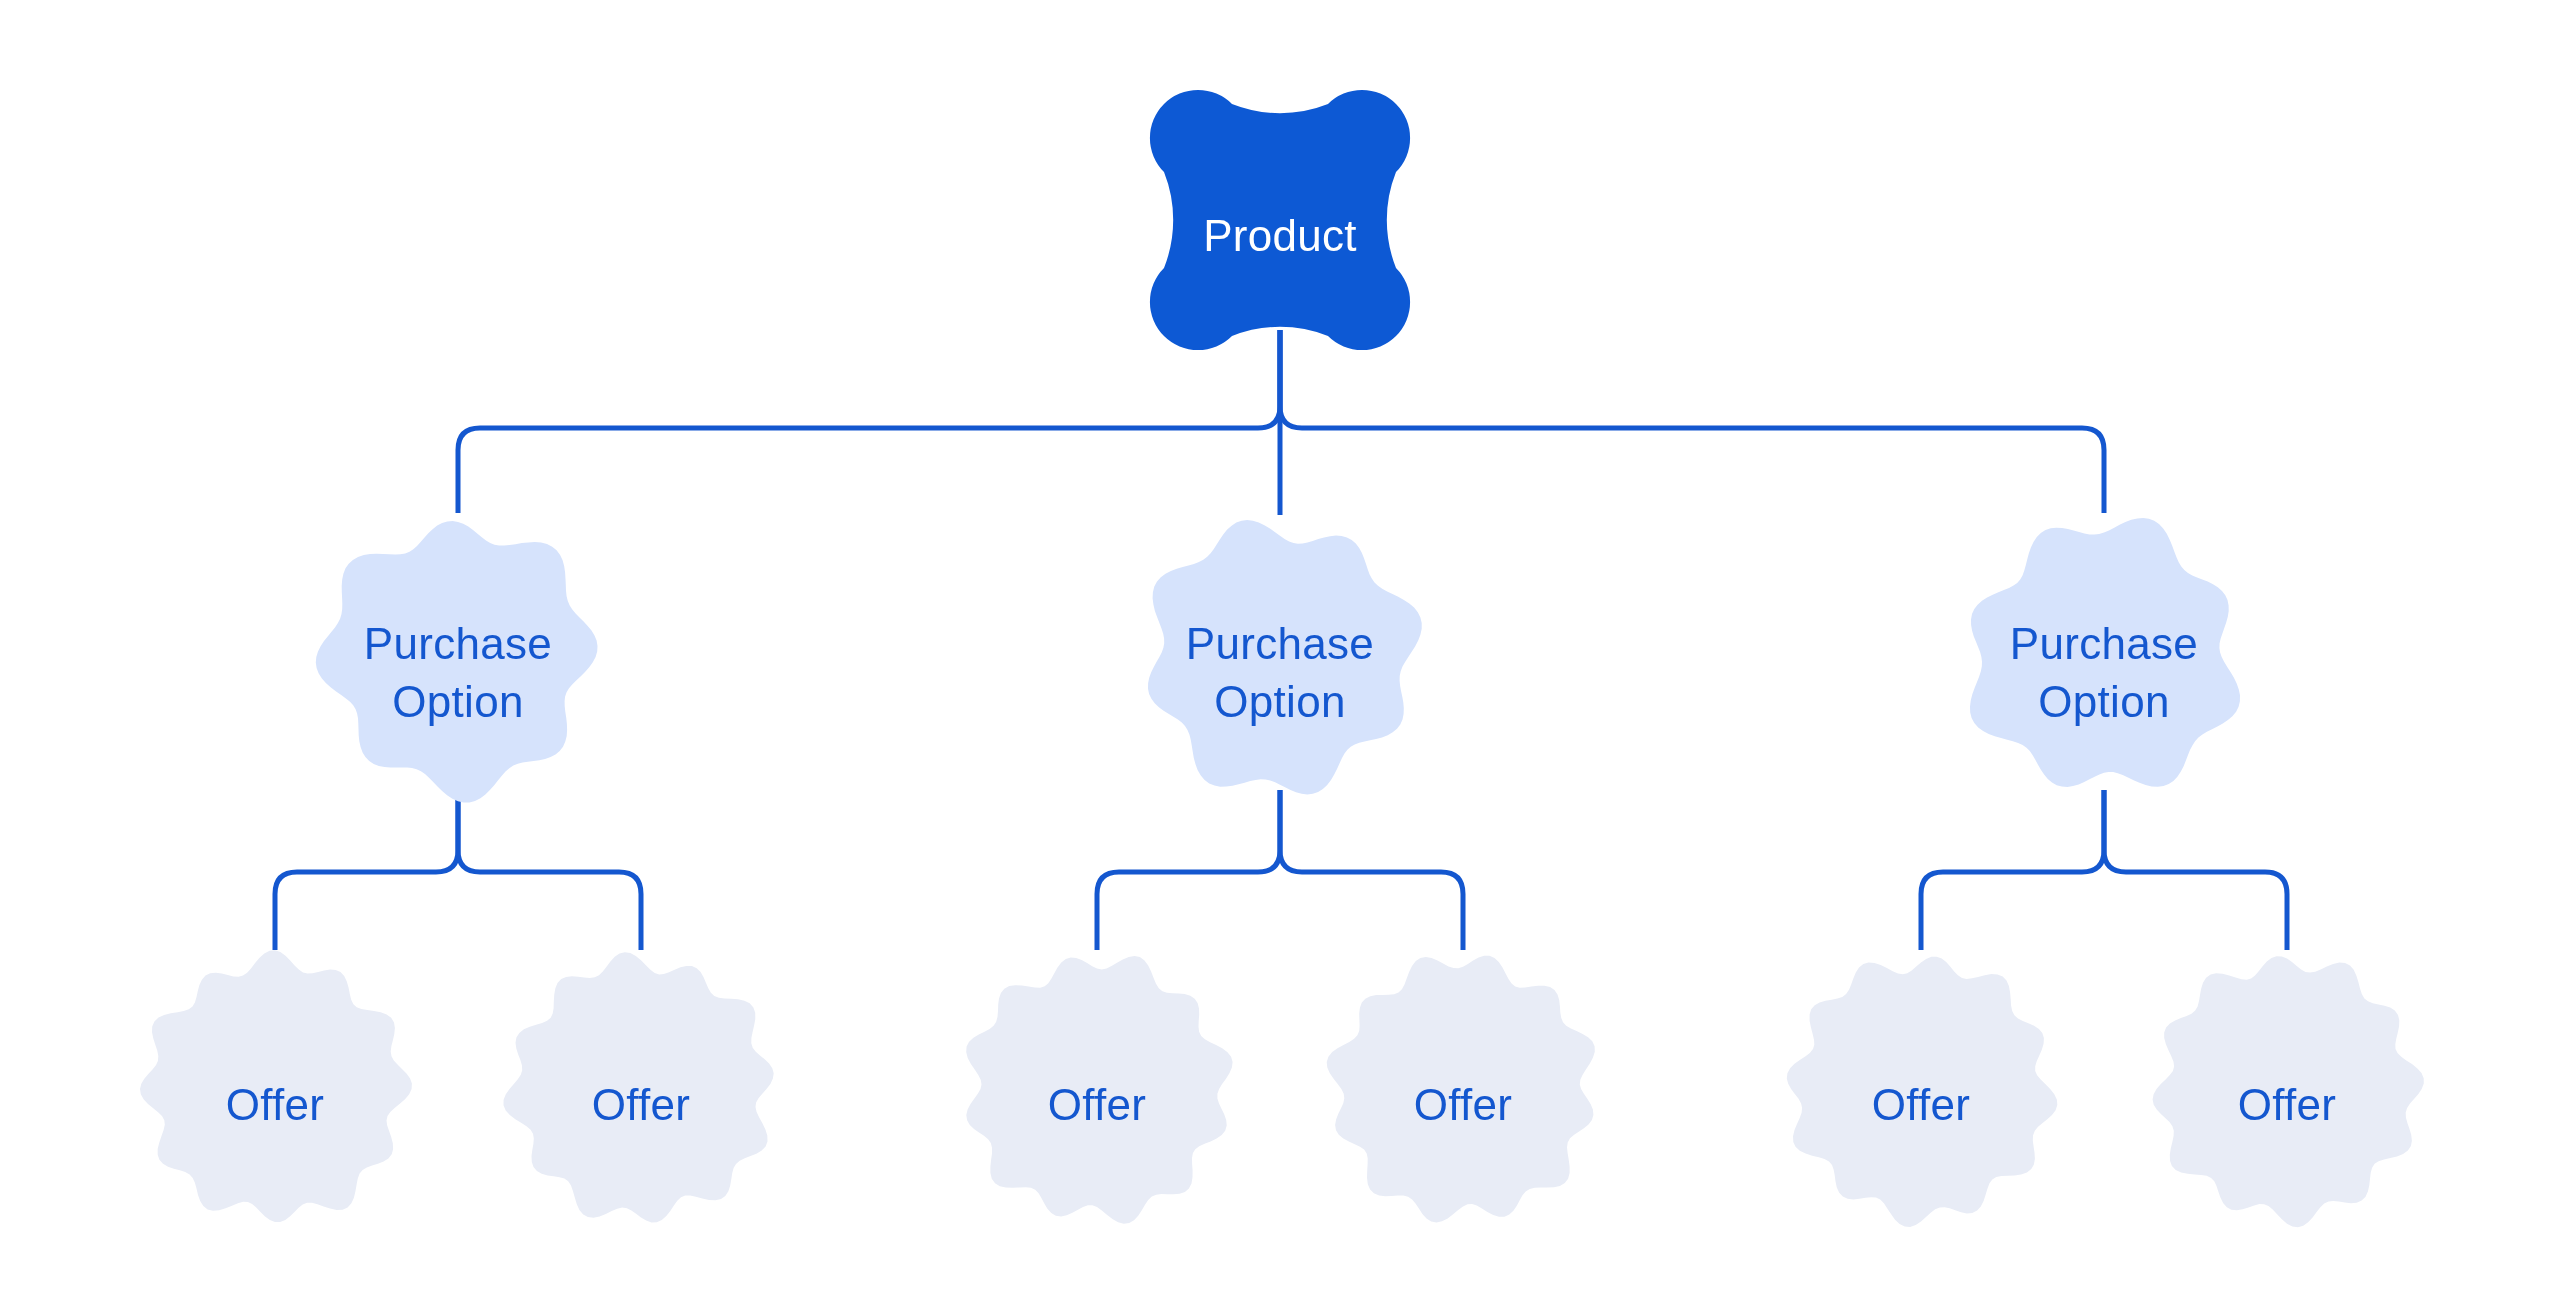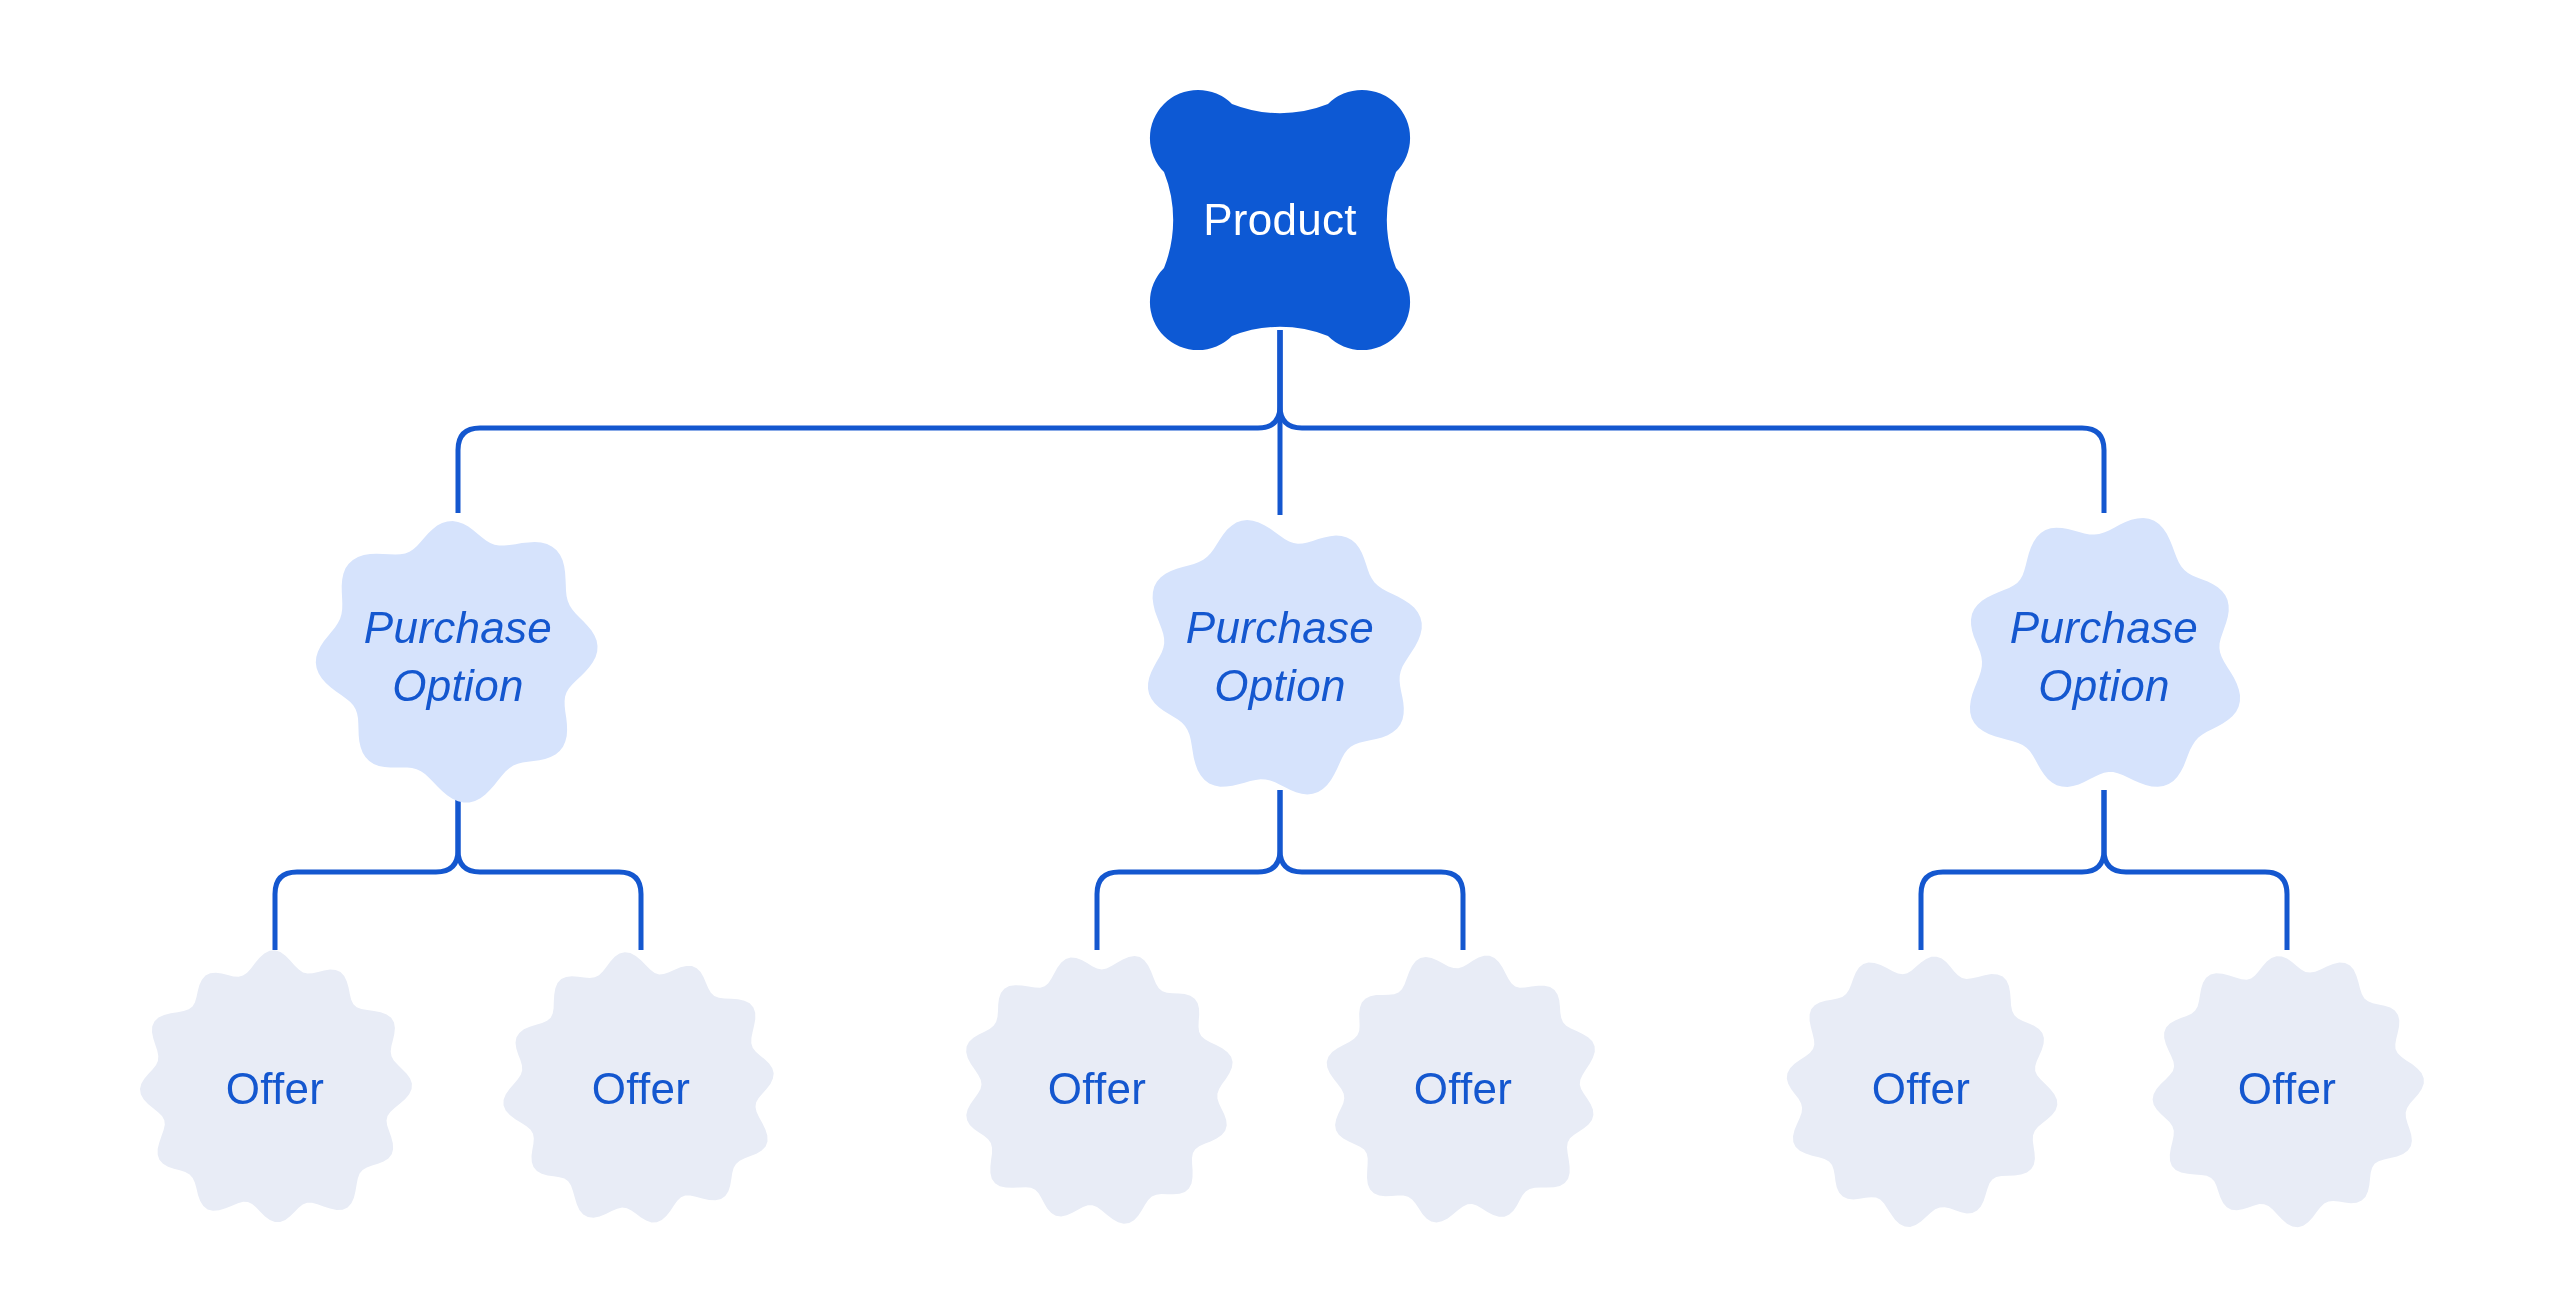--- a/index.html
+++ b/index.html
@@ -27,29 +27,29 @@
     position: absolute;
     transform: translate(-50%, -50%);
     text-align: center;
     font-size: 44px;
     font-weight: 500;
     letter-spacing: 0.3px;
     line-height: 58px;
     white-space: nowrap;
     color: var(--node-text, #1457cf);
     pointer-events: none;
+    margin-top: 16px;
   }
   .node-label.root {
     color: var(--product-text, #ffffff);
     font-weight: 400;
   }
   .node-label.wrap {
     white-space: normal;
     width: 230px;
-    font-style: italic;
   }
 </style>
 </head>
 <body>
 
 <div class="canvas">
 
   <svg class="diagram-svg" viewBox="0 0 2560 1312">
 
     <g fill="none" stroke-width="5" stroke="#1457cf">

